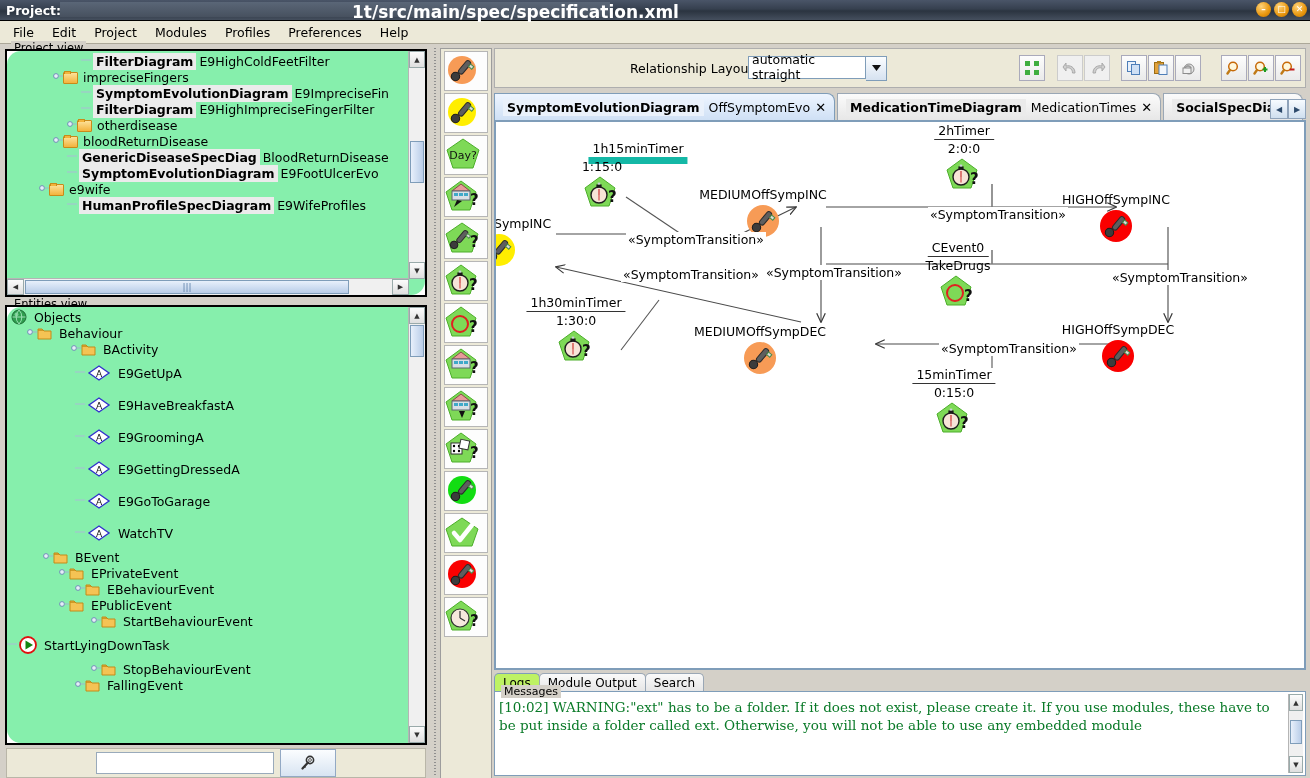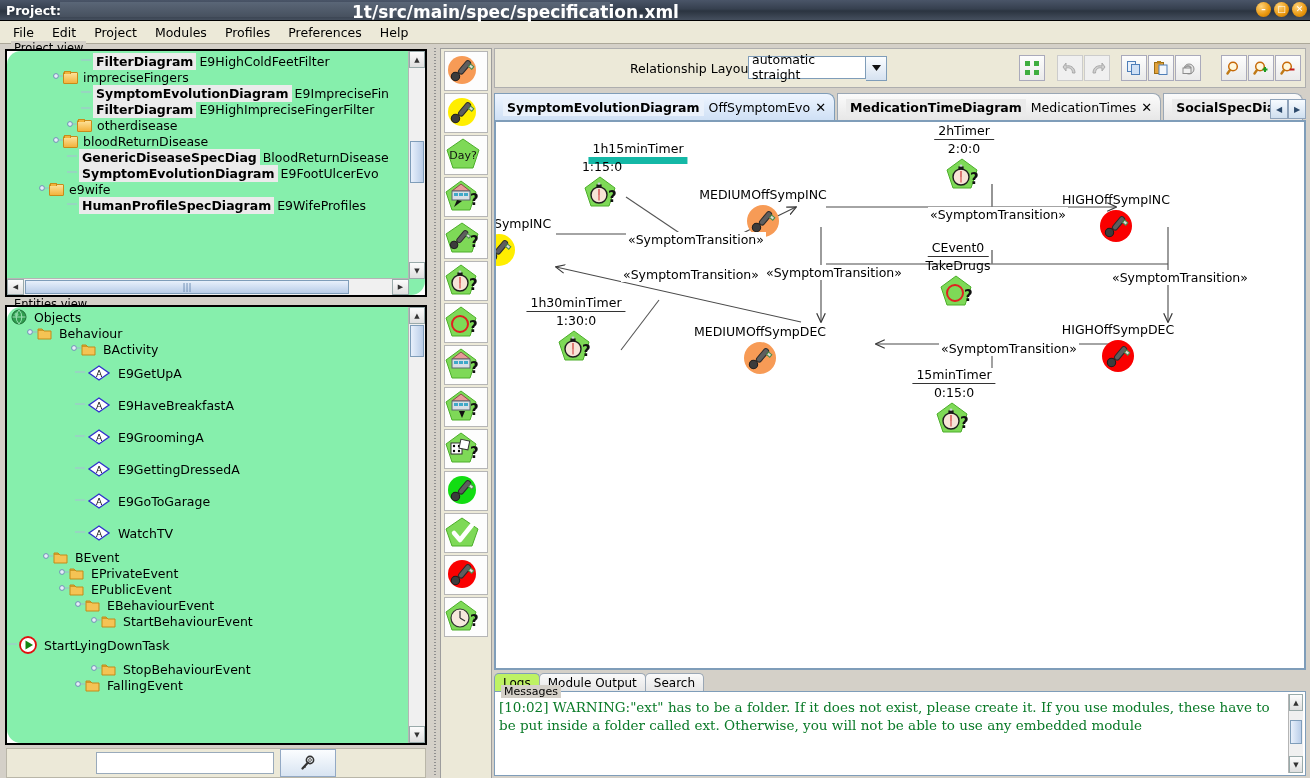--- a/index.html
+++ b/index.html
@@ -379,45 +379,45 @@
                     <line x1="5.4" y1="6" x2="10" y2="6" stroke="#9fb6cc"></line>
                   </svg></span>
                 <span style="margin-right:4px;display:flex;">
                   <svg width="15" height="13" viewBox="0 0 15 13">
                     <path d="M1,3 L1,12 L14,12 L14,4 L7,4 L6,3 Z" fill="#f5c354" stroke="#c38b18"></path>
                     <path d="M1,3 L1,2 L5,2 L6,3 Z" fill="#f5c354" stroke="#c38b18"></path>
                   </svg>
                 </span>
                 <span class="tname">EPrivateEvent</span>
               </div>
-              <div class="trow" style="padding-left:52px;height:16px;">
+              <div class="trow" style="padding-left:68px;height:16px;">
                 <span><svg width="10" height="12" viewBox="0 0 10 12">
                     <circle cx="3" cy="6" r="2.4" fill="#e6eef8" stroke="#6f8fb5"></circle>
                     <line x1="5.4" y1="6" x2="10" y2="6" stroke="#9fb6cc"></line>
                   </svg></span>
                 <span style="margin-right:4px;display:flex;">
                   <svg width="15" height="13" viewBox="0 0 15 13">
                     <path d="M1,3 L1,12 L14,12 L14,4 L7,4 L6,3 Z" fill="#f5c354" stroke="#c38b18"></path>
                     <path d="M1,3 L1,2 L5,2 L6,3 Z" fill="#f5c354" stroke="#c38b18"></path>
                   </svg>
                 </span>
-                <span class="tname">EPublicEvent</span>
-              </div>
-              <div class="trow" style="padding-left:68px;height:16px;">
+                <span class="tname">EBehaviourEvent</span>
+              </div>
+              <div class="trow" style="padding-left:52px;height:16px;">
                 <span><svg width="10" height="12" viewBox="0 0 10 12">
                     <circle cx="3" cy="6" r="2.4" fill="#e6eef8" stroke="#6f8fb5"></circle>
                     <line x1="5.4" y1="6" x2="10" y2="6" stroke="#9fb6cc"></line>
                   </svg></span>
                 <span style="margin-right:4px;display:flex;">
                   <svg width="15" height="13" viewBox="0 0 15 13">
                     <path d="M1,3 L1,12 L14,12 L14,4 L7,4 L6,3 Z" fill="#f5c354" stroke="#c38b18"></path>
                     <path d="M1,3 L1,2 L5,2 L6,3 Z" fill="#f5c354" stroke="#c38b18"></path>
                   </svg>
                 </span>
-                <span class="tname">EBehaviourEvent</span>
+                <span class="tname">EPublicEvent</span>
               </div>
               <div class="trow" style="padding-left:84px;height:16px;">
                 <span><svg width="10" height="12" viewBox="0 0 10 12">
                     <circle cx="3" cy="6" r="2.4" fill="#e6eef8" stroke="#6f8fb5"></circle>
                     <line x1="5.4" y1="6" x2="10" y2="6" stroke="#9fb6cc"></line>
                   </svg></span>
                 <span style="margin-right:4px;display:flex;">
                   <svg width="15" height="13" viewBox="0 0 15 13">
                     <path d="M1,3 L1,12 L14,12 L14,4 L7,4 L6,3 Z" fill="#f5c354" stroke="#c38b18"></path>
                     <path d="M1,3 L1,2 L5,2 L6,3 Z" fill="#f5c354" stroke="#c38b18"></path>

